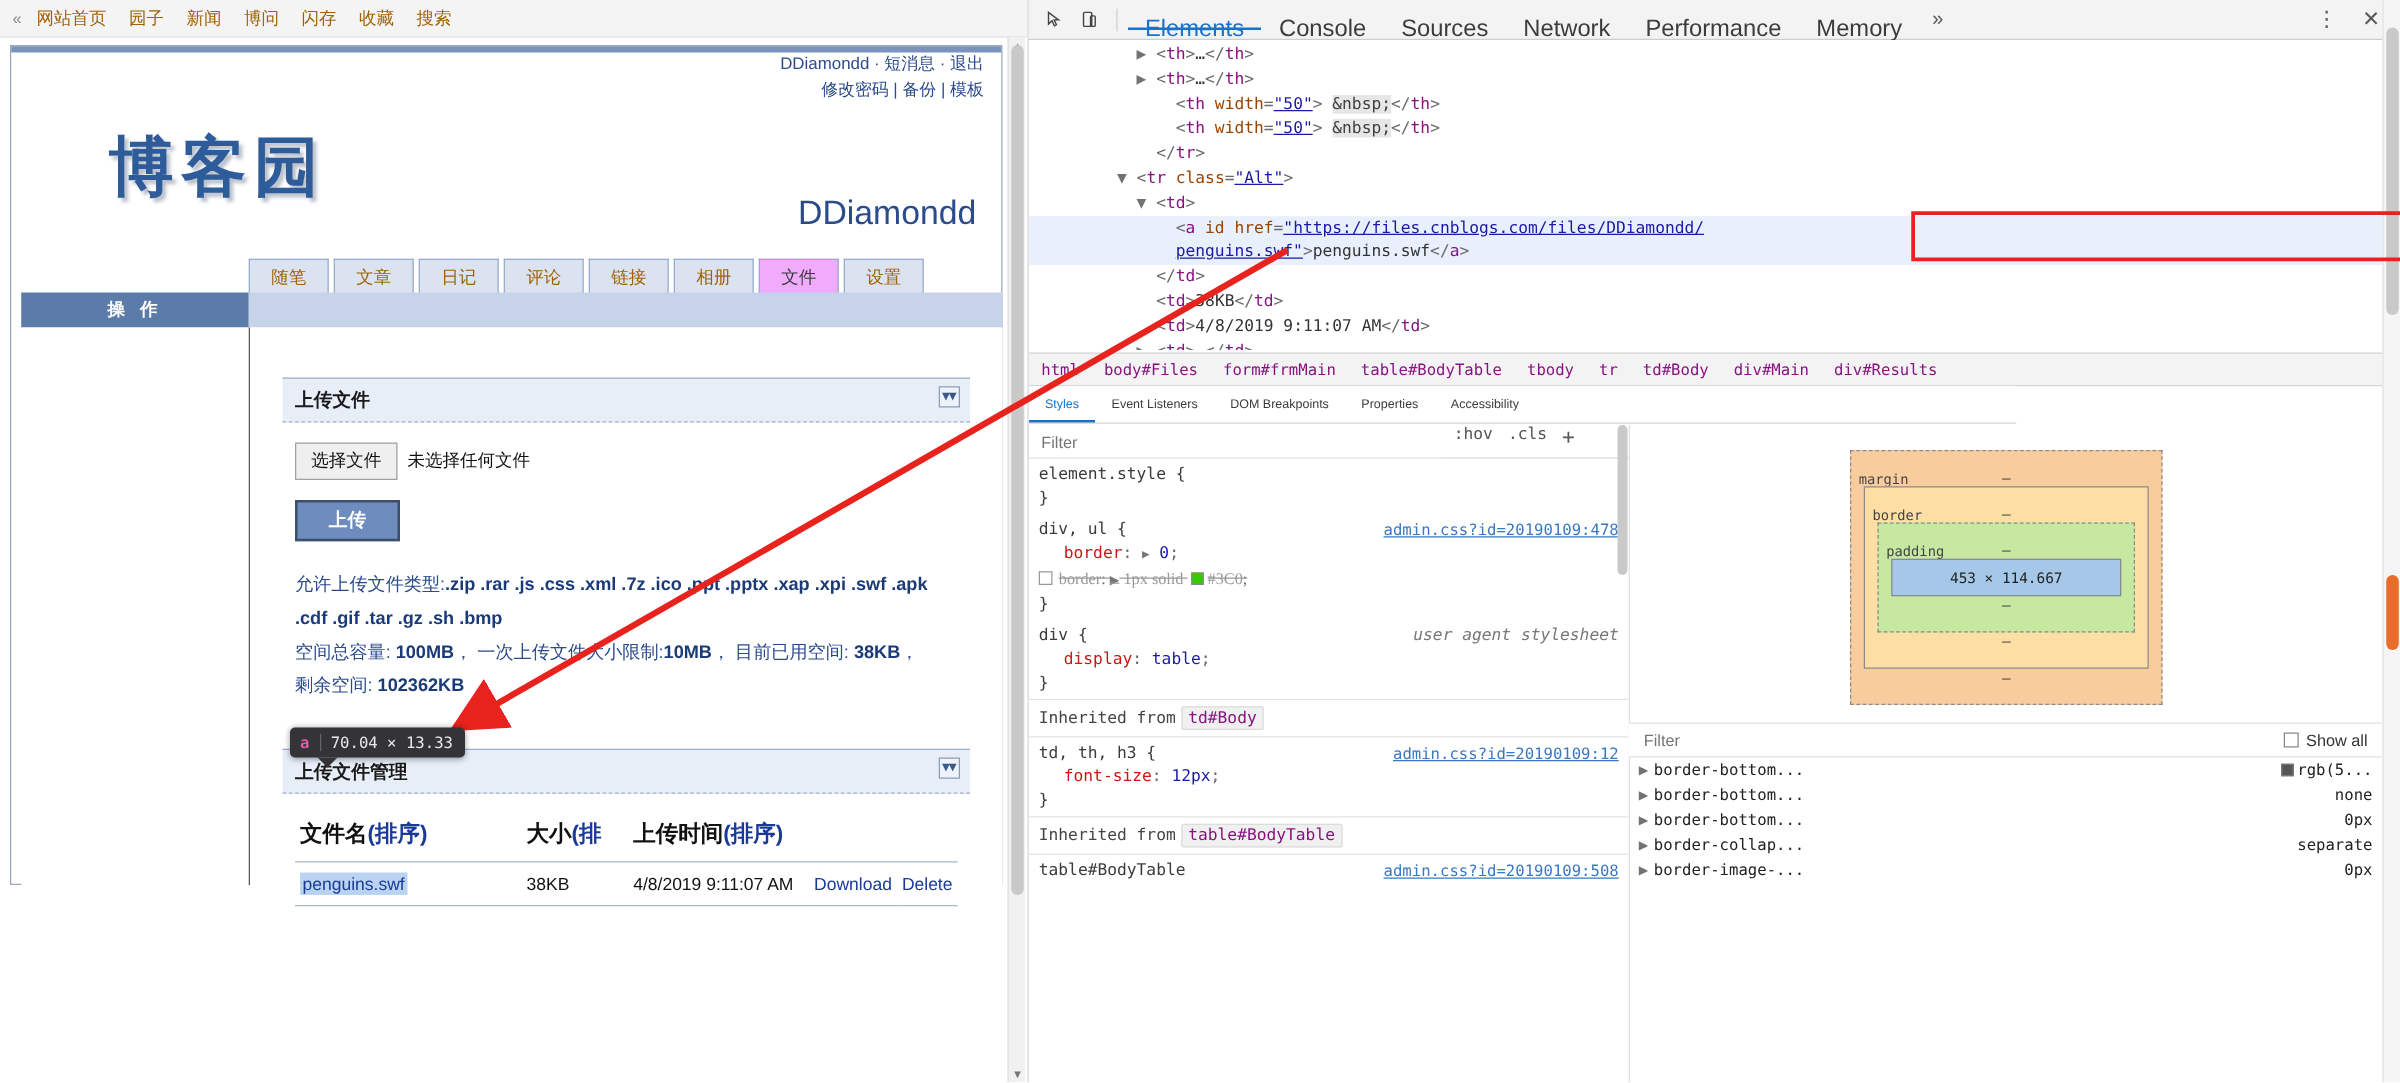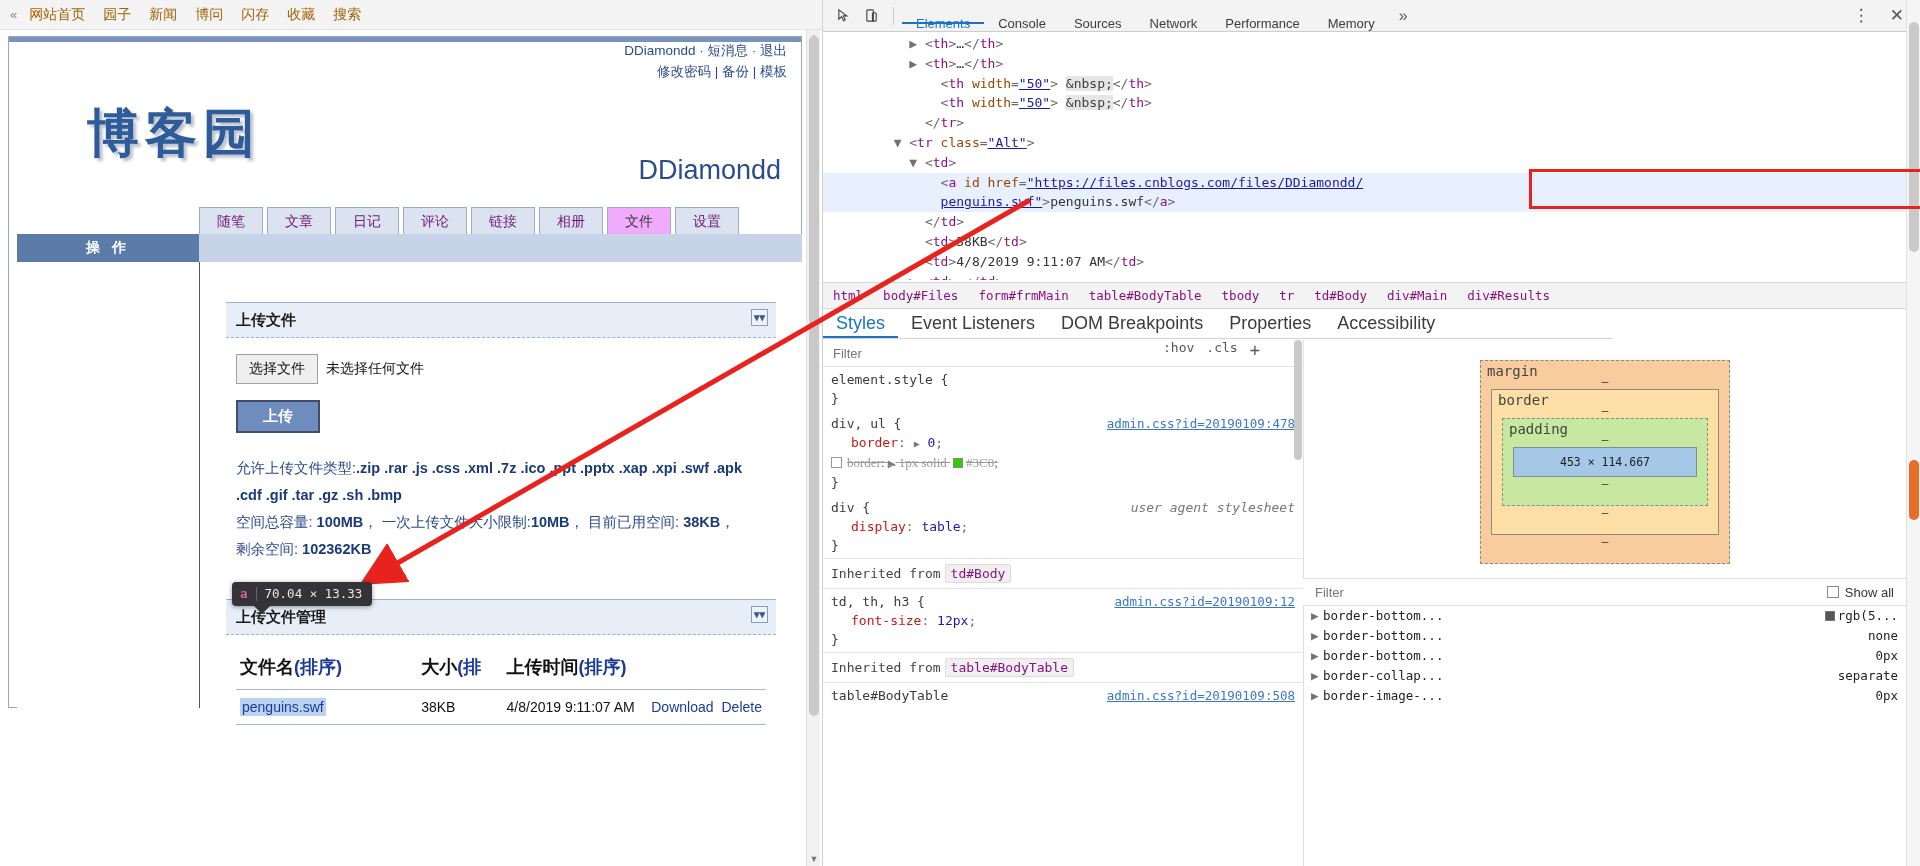--- a/index.html
+++ b/index.html
@@ -56,21 +56,21 @@
     font-size: 27px; color: #2b4b8c; font-weight: normal;
   }
 
   
   .tabs {
     position: absolute; left: 190px; top: 170px;
     display: flex; gap: 4px;
   }
   .tab {
     width: 64px; height: 28px; line-height: 26px;
-    text-align: center; font-size: 14px; color: #701a75;
+    text-align: center; font-size: 14px; color: #a16207;
     background: #dbe3f1; border: 1px solid #9aaccb;
     border-bottom: none;
   }
   .tab.sel { background: #f0abfc; font-weight: normal; }
 
   .opbar {
     position: absolute; left: 8px; top: 197px;
     width: 785px; height: 28px;
     display: flex;
   }
@@ -188,21 +188,21 @@
     display: flex; align-items: center; padding: 0 6px;
   }
   .dt-icobtn {
     width: 28px; height: 26px; display: flex; align-items: center;
     justify-content: center; color: #5a5a5a;
   }
   .dt-divider { width: 1px; height: 18px; background: #d0d0d0; margin: 0 8px; }
   .dt-tabs { display: flex; align-items: center; height: 32px; }
   .dt-tab {
     padding: 0 14px; height: 16px; line-height: 32px;
-    font-size: 13px; color: #3c3c3c;
+    font-size: 19px; color: #3c3c3c;
   }
   .dt-tab.active { color: #1a73c8; box-shadow: inset 0 -2px 0 #1a73c8; }
   .dt-tabs-more { padding: 0 10px; color: #5a5a5a; font-size: 16px; }
   .dt-toolbar-right { margin-left: auto; display: flex; align-items: center; }
   .dt-kebab { padding: 0 10px; color: #5a5a5a; font-size: 17px; line-height: 1; }
   .dt-close { padding: 0 10px; color: #5a5a5a; font-size: 17px; }
 
   .dom-tree {
     position: absolute; left: 0; top: 32px; right: 14px; height: 248px;
     overflow: hidden; background: #fff;
@@ -236,21 +236,21 @@
     display: flex; align-items: center; gap: 0;
     font-family: "DejaVu Sans Mono", monospace; font-size: 12.5px;
   }
   .bc-item { padding: 0 10px; color: #881280; }
 
   .styles-tabs {
     position: absolute; left: 0; top: 309px; width: 790px; height: 30px;
     background: #ffffff; border-bottom: 1px solid #d6d6d6;
     display: flex; align-items: center;
   }
-  .st-tab { padding: 0 13px; font-size: 18px; color: #3c3c3c; height: 29px; line-height: 29px; }
+  .st-tab { padding: 0 13px; font-size: 10px; color: #3c3c3c; height: 29px; line-height: 29px; }
   .st-tab.active { color: #1a73c8; box-shadow: inset 0 -2px 0 #1a73c8; }
 
   .filter-row {
     position: absolute; left: 0; top: 340px; width: 480px; height: 27px;
     border-bottom: 1px solid #e0e0e0; display: flex; align-items: center;
   }
   .filter-input {
     margin-left: 8px; width: 300px; height: 19px;
     border: none; outline: none; font-size: 13px; color: #9a9a9a;
     font-family: "Liberation Sans", sans-serif;
@@ -320,21 +320,21 @@
   }
   .bm-padding {
     border: 1px dashed #8a8a8a; background: #c6e8a0;
     padding: 14px 10px; position: relative; text-align: center;
   }
   .bm-content {
     border: 1px solid #8a8a8a; background: #a5c8e8;
     padding: 7px 10px; text-align: center; color: #222;
   }
   .bm-label {
-    position: absolute; left: 6px; top: 2px; font-size: 14px; color: #444;
+    position: absolute; left: 6px; top: 16px; font-size: 11px; color: #444;
   }
   .bm-dash { color: #444; }
   .comp-filterbar {
     position: absolute; left: 480px; top: 578px; right: 14px; height: 28px;
     border-top: 1px solid #e0e0e0; border-bottom: 1px solid #e0e0e0;
     display: flex; align-items: center; background: #fff;
   }
   .comp-filterbar input {
     margin-left: 10px; border: none; outline: none; width: 130px;
     font-size: 13px; color: #9a9a9a; font-family: "Liberation Sans", sans-serif;

